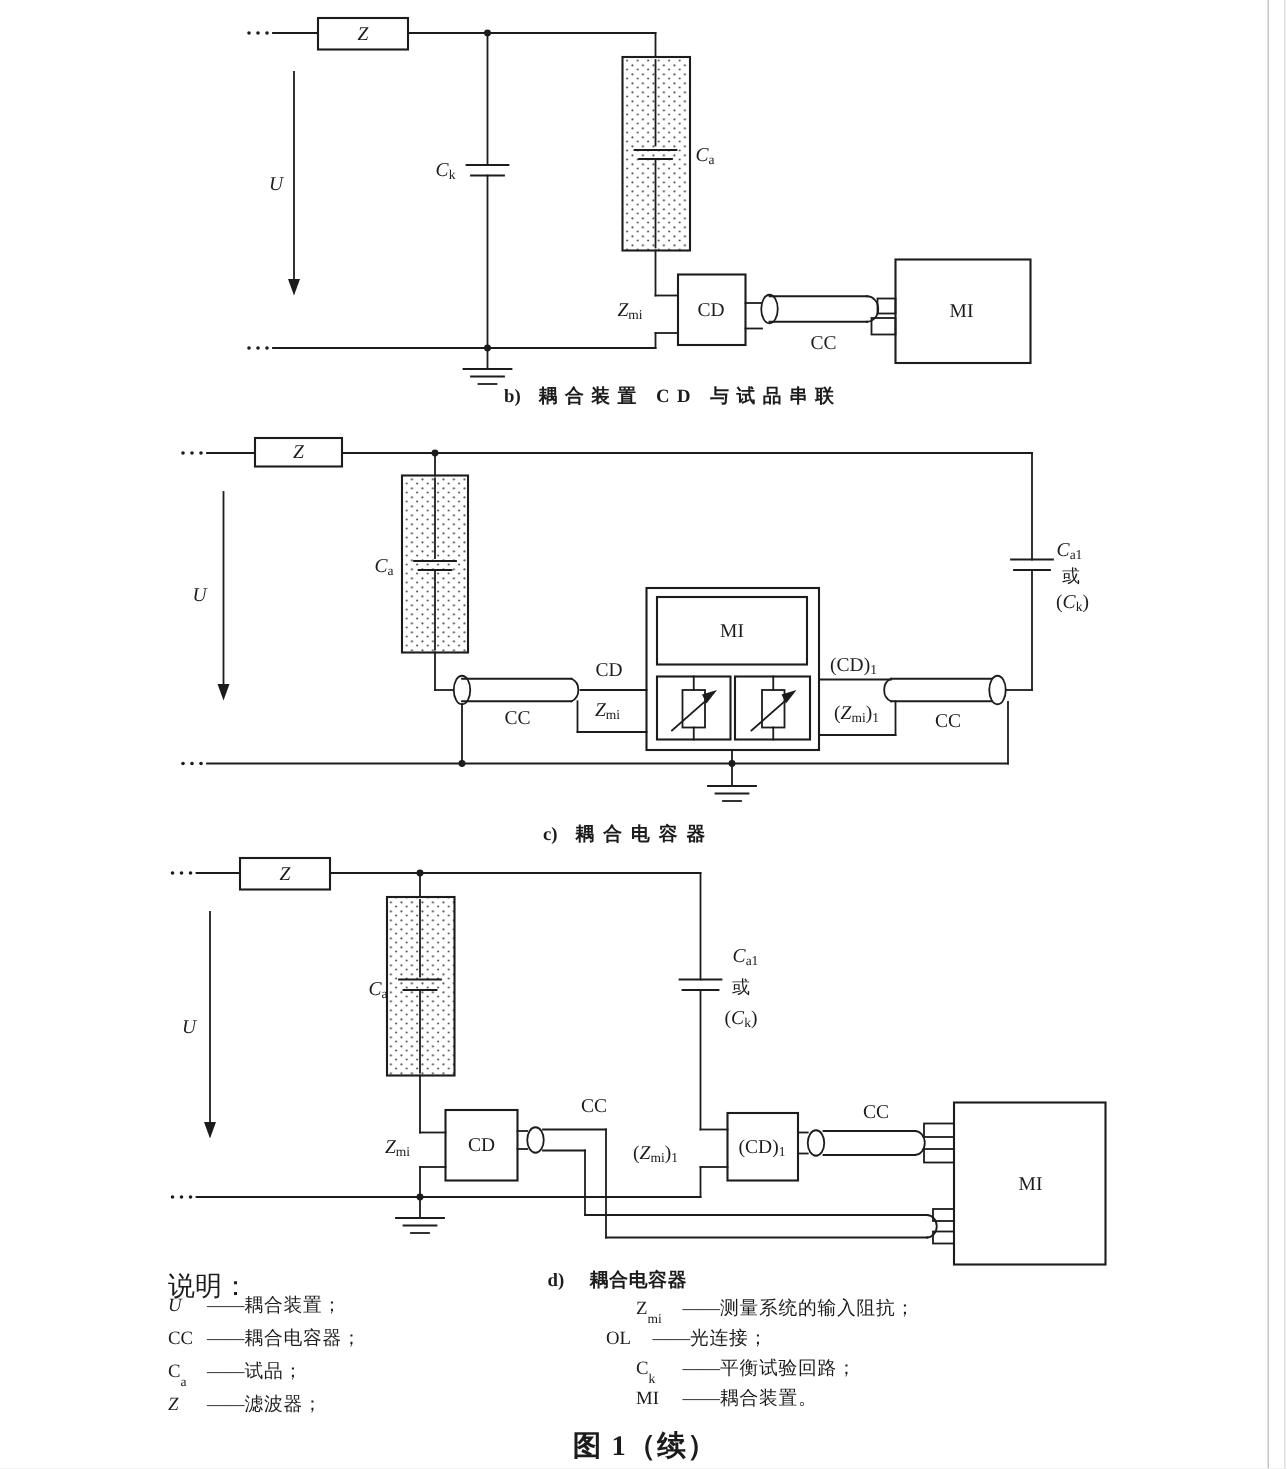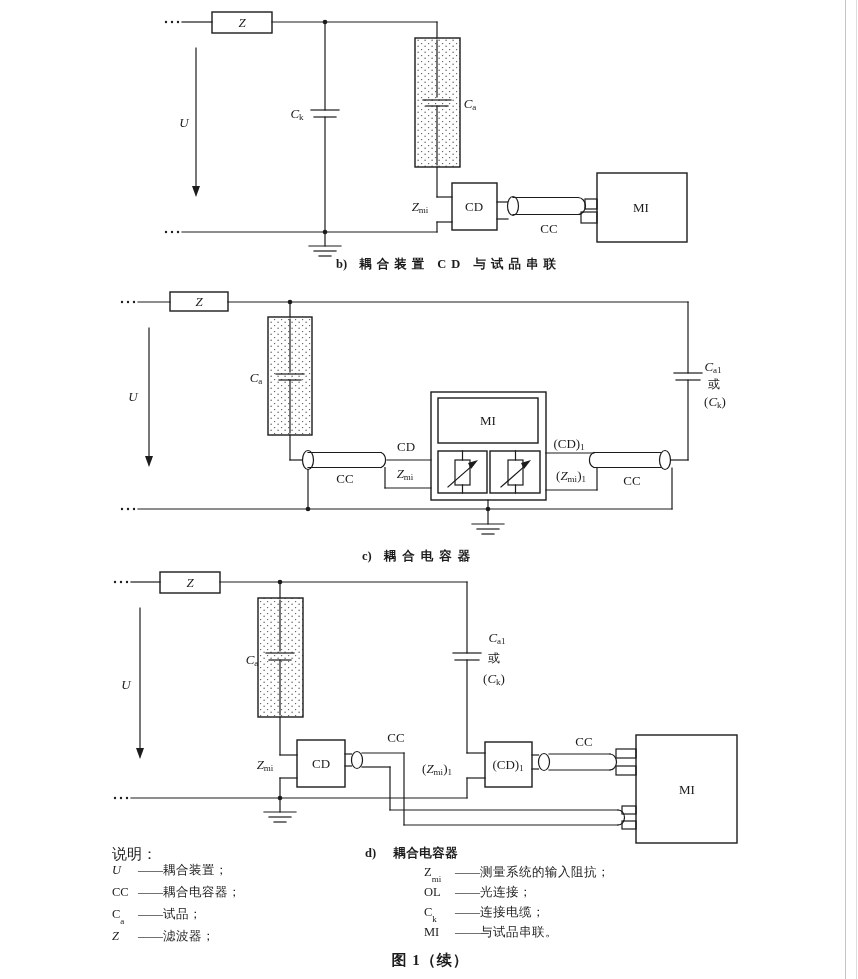--- a/index.html
+++ b/index.html
@@ -11,23 +11,23 @@
   .art rect.box{stroke-width:1.4;}
   .art .tex{fill:url(#dotpat);stroke-width:1.4;}
   .art .white{fill:#ffffff;}
   .art .filled{fill:#1c1c1c;stroke:none;}
   .lbl{position:absolute;transform:translate(-50%,-50%);white-space:nowrap;
        font-size:13px;line-height:1;letter-spacing:0;}
   .lbl .it{font-style:italic;}
   .lbl sub{font-size:9px;font-style:normal;position:relative;top:2px;vertical-align:baseline;}
   .cap{position:absolute;display:flex;font-weight:bold;font-size:12.5px;line-height:1.2;white-space:nowrap;}
   .cap .pref{letter-spacing:0;}
-  .figcap{position:absolute;transform:translateX(-50%);font-weight:bold;font-size:15px;
+  .figcap{position:absolute;transform:translateX(-50%);font-weight:bold;font-size:19px;
           letter-spacing:1px;white-space:nowrap;}
-  .lg-title{position:absolute;font-size:15px;white-space:nowrap;}
+  .lg-title{position:absolute;font-size:18px;white-space:nowrap;}
   .lg-row{position:absolute;display:flex;font-size:12.5px;line-height:1.1;white-space:nowrap;}
   .lg-sym{display:inline-block;}
   .lg-sym.it{font-style:italic;}
   .lg-sym sub{font-size:9px;font-style:normal;position:relative;top:2px;}
   .lg-row .w26{min-width:26px;}
   .lg-row .w30{min-width:31px;}
   .lg-term{letter-spacing:0.5px;}
 </style>
 </head>
 <body>
@@ -343,33 +343,33 @@
     <span class="lg-sym it w26">Z</span>
       <span>——</span>
       <span class="lg-term">滤波器；</span>
   </div>
 
   <div class="lg-row" style="left:424px;top:866px">
     <span class="lg-sym w30"><span class="it">Z</span><sub>mi</sub></span>
       <span>——</span>
       <span class="lg-term">测量系统的输入阻抗；</span>
   </div>
-  <div class="lg-row" style="left:424px;top:886px">
+  <div class="lg-row" style="left:404px;top:886px">
     <span class="lg-sym w30">OL</span>
       <span>——</span>
       <span class="lg-term">光连接；</span>
   </div>
   <div class="lg-row" style="left:424px;top:906px">
     <span class="lg-sym w30"><span class="it">C</span><sub>k</sub></span>
       <span>——</span>
-      <span class="lg-term">连接电缆；</span>
+      <span class="lg-term">平衡试验回路；</span>
   </div>
   <div class="lg-row" style="left:424px;top:926px">
     <span class="lg-sym w30">MI</span>
       <span>——</span>
-      <span class="lg-term">与试品串联。</span>
+      <span class="lg-term">耦合装置。</span>
   </div>
 
   <span class="figcap" style="left:430px;top:951px">图 1（续）</span>
 
   <div class="edge" style="left:845px"></div>
   <div class="edge" style="left:856px;background:#dedede"></div>
 </div>
 
 </body></html>

